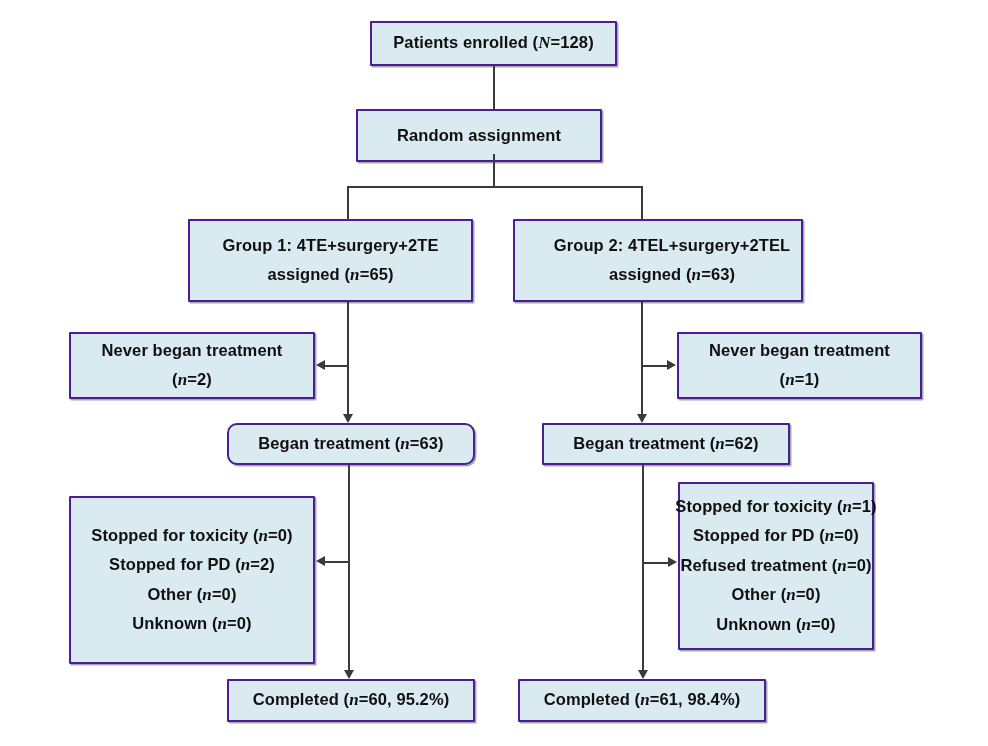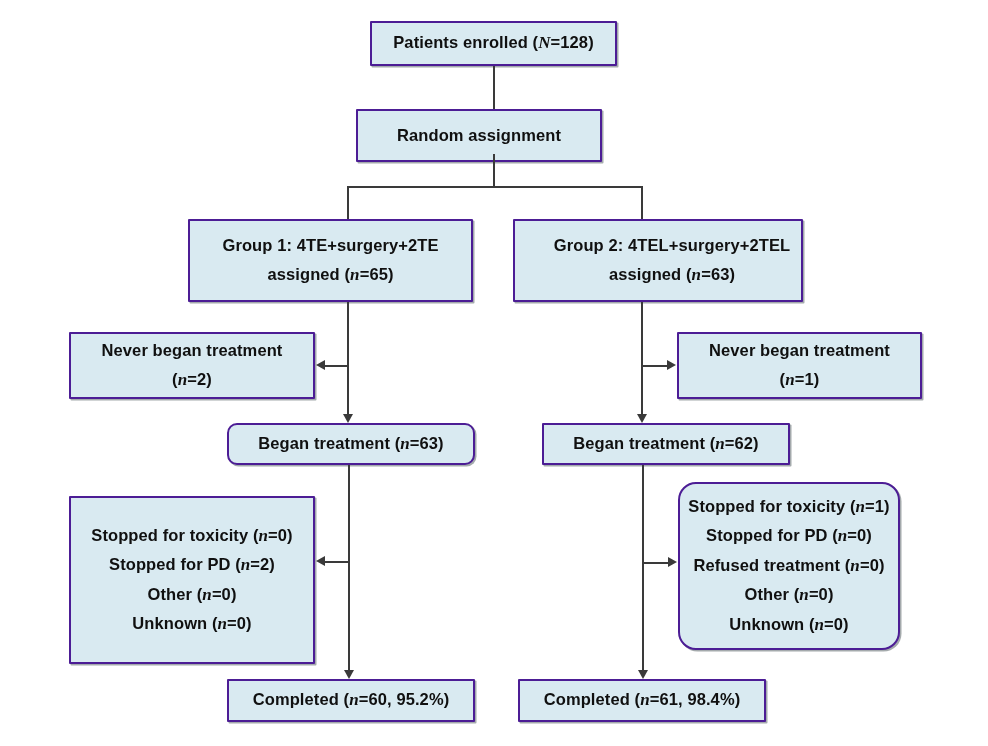--- a/index.html
+++ b/index.html
@@ -124,21 +124,21 @@
     <span class="ln">Began treatment (<i class="ital">n</i>=62)</span>
   </div>
 
   <div class="node stacked" style="left:69px; top:496px; width:246px; height:168px;">
     <span class="ln">Stopped for toxicity (<i class="ital">n</i>=0)</span>
     <span class="ln">Stopped for PD (<i class="ital">n</i>=2)</span>
     <span class="ln">Other (<i class="ital">n</i>=0)</span>
     <span class="ln">Unknown (<i class="ital">n</i>=0)</span>
   </div>
 
-  <div class="node stacked" style="left:678px; top:482px; width:222px; height:168px;border-radius:18px;">
+  <div class="node stacked" style="left:678px; top:482px; width:196px; height:168px;">
     <span class="ln">Stopped for toxicity (<i class="ital">n</i>=1)</span>
     <span class="ln">Stopped for PD (<i class="ital">n</i>=0)</span>
     <span class="ln">Refused treatment (<i class="ital">n</i>=0)</span>
     <span class="ln">Other (<i class="ital">n</i>=0)</span>
     <span class="ln">Unknown (<i class="ital">n</i>=0)</span>
   </div>
 
   <div class="node" style="left:227px; top:679px; width:248px; height:43px;">
     <span class="ln">Completed (<i class="ital">n</i>=60, 95.2%)</span>
   </div>

